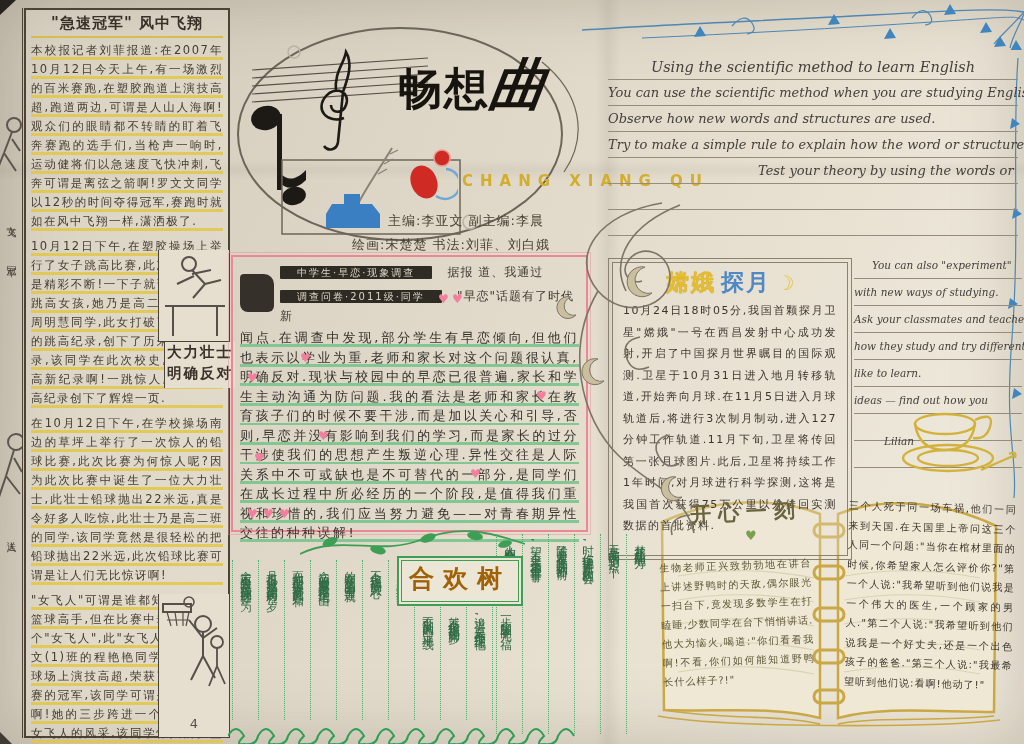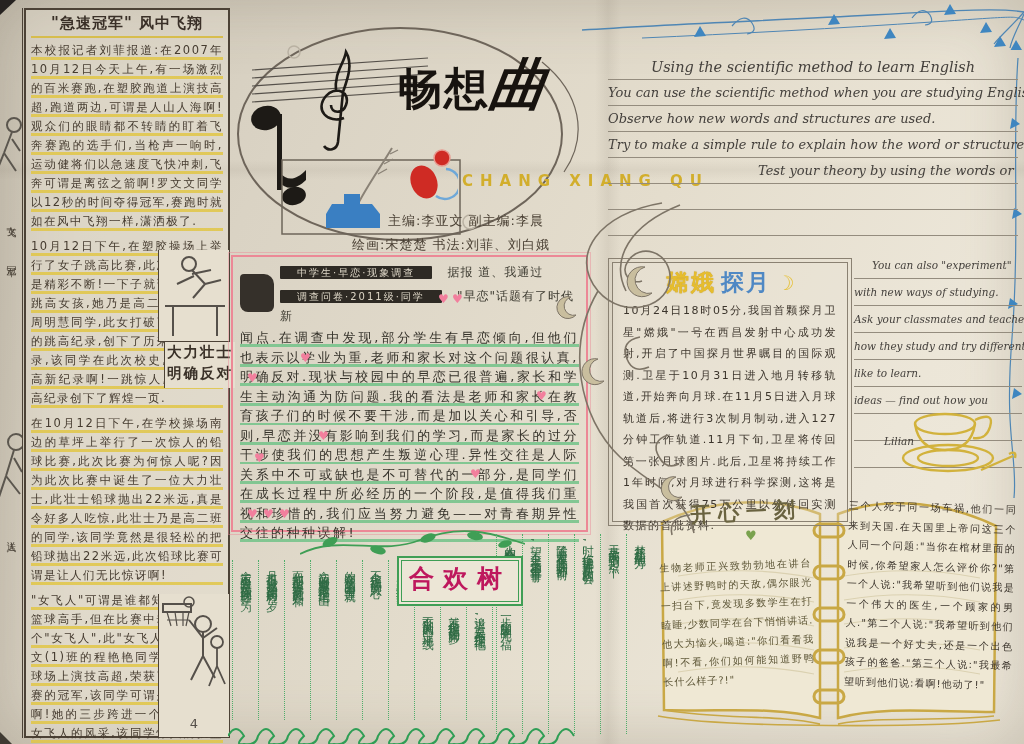--- a/index.html
+++ b/index.html
@@ -35,30 +35,30 @@
   .eng-side .eng-line{font-size:10.5px;line-height:27px;}
   
   .centerbox{left:231px;top:255px;width:357px;height:277px;border:2px solid #ec8896;
     outline:1px solid rgba(236,136,150,.45);outline-offset:2px;box-sizing:border-box;padding:4px 7px;}
   .chip{background:#2e2a24;color:#ddd6c6;font-size:10px;padding:1px 17px;letter-spacing:2px;border-radius:1px;}
   .collage-tail{font-size:12px;color:#3c3a30;letter-spacing:1px;margin-left:10px;}
   .ul-green{font-size:13px;line-height:19.5px;letter-spacing:2.5px;color:#36332b;text-align:justify;
     background-image:repeating-linear-gradient(to bottom,transparent 0 16.5px,rgba(120,196,140,.9) 16.5px 19.5px);}
   .heart{color:#f27f9d;font-size:12px;line-height:1;pointer-events:none;}
   
-  .moonbox{left:612px;top:262px;width:236px;height:260px;border:1.5px solid #8a8172;outline:1px solid #8a8172;
+  .moonbox{left:612px;top:262px;width:236px;height:294px;border:1.5px solid #8a8172;outline:1px solid #8a8172;
     outline-offset:3px;box-sizing:border-box;padding:4px 10px;background:rgba(236,229,214,.3);z-index:2;}
   .moon-t1{font-size:23px;font-weight:900;color:#e6bd2e;letter-spacing:2px;text-shadow:0 0 1px #b8922a;}
   .moon-t2{font-size:23px;font-weight:900;color:#4f88c4;letter-spacing:2px;}
   .moon-glyph{font-size:20px;color:#e6c23a;font-weight:bold;}
   .moon-body{font-size:11px;line-height:21.5px;letter-spacing:1.5px;color:#3c352c;text-align:justify;margin-top:2px;}
   .vcol{writing-mode:vertical-rl;font-size:11.5px;letter-spacing:2px;color:#2f6b44;
     border-left:1px dotted #4fae6a;padding:2px 5px;height:100%;box-sizing:border-box;}
   .treetitle{background:#ece6d6;border:2px solid #3f9e55;box-shadow:inset 0 0 0 2px #ece6d6,inset 0 0 0 3px #3f9e55;
-    font-size:25px;font-weight:900;color:#be185d;text-align:center;letter-spacing:9px;line-height:42px;z-index:3;}
+    font-size:25px;font-weight:900;color:#a16207;text-align:center;letter-spacing:9px;line-height:42px;z-index:3;}
   
   .bookpage-l{font-size:10px;line-height:19px;letter-spacing:1px;color:#5c5536;transform:rotate(-2deg);text-align:justify;}
   .bookpage-r{font-size:10px;line-height:19.5px;letter-spacing:1px;color:#3a332b;transform:rotate(1.5deg);text-align:justify;}
   .booktitle{font-size:21px;font-weight:bold;color:#6a6340;letter-spacing:7px;transform:rotate(-3deg);}
   .bheart{color:#7aa24e;font-size:13px;}
   .corner-tl{width:0;height:0;border-top:15px solid #262220;border-right:16px solid transparent;}
   .corner-bl{width:0;height:0;border-bottom:12px solid #3f3a32;border-right:12px solid transparent;}
   svg{display:block;}
 </style>
 </head>

